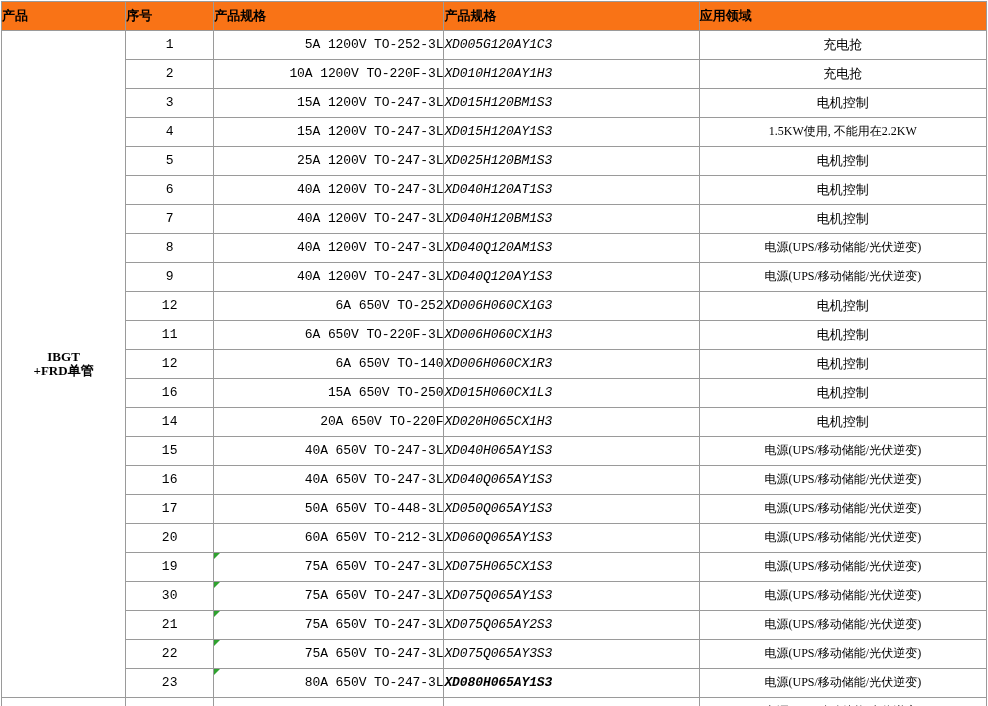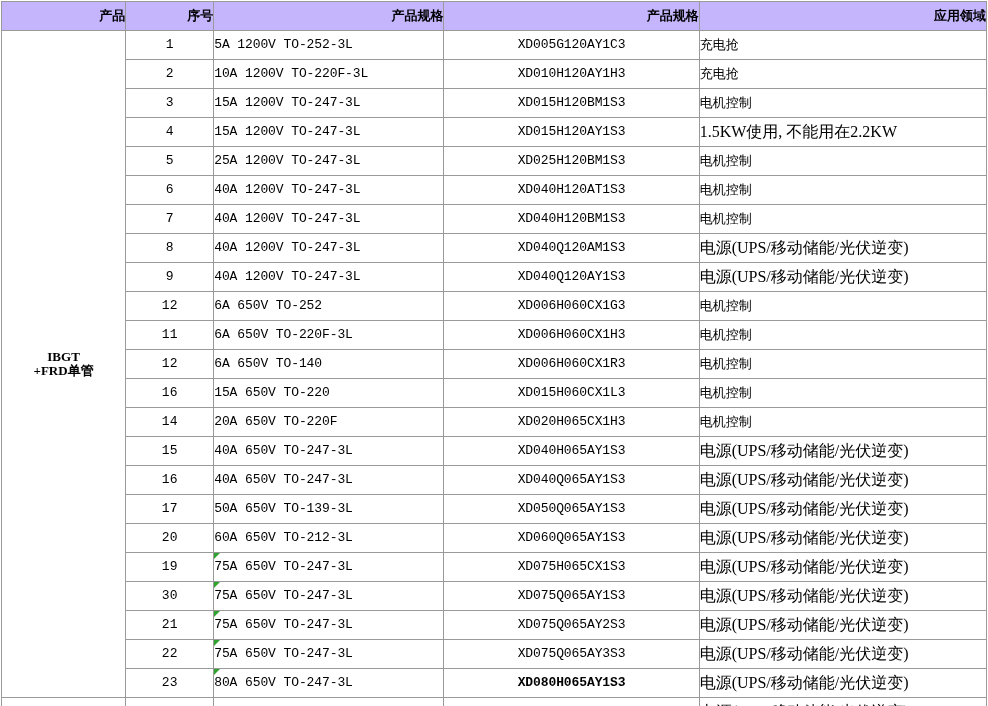--- a/index.html
+++ b/index.html
@@ -31,60 +31,61 @@
   }
   
   col.c-cat  { width: 124px; }
   col.c-idx  { width: 88px; }
   col.c-spec { width: 230px; }
   col.c-code { width: 255px; }
   col.c-app  { width: 287px; }
 
   thead th {
     font-weight: bold;
-    text-align: right;
+    text-align: left;
     height: 32px;
     font-size: 14px;
-    background: #c4b5fd;
+    background: #f97316;
   }
 
   td.cell-cat {
     text-align: center;
     font-weight: bold;
     font-size: 14px;
     line-height: 1.35;
   }
   td.cell-idx {
     text-align: center;
     font-family: "Liberation Mono", monospace;
     font-size: 12.5px;
   }
   td.cell-spec {
+    text-align: right;
+    padding-left: 6px;
+    font-family: "Liberation Mono", monospace;
+    font-size: 12px;
+    letter-spacing: -0.1px;
+  }
+  td.cell-code {
     text-align: left;
     padding-left: 6px;
     font-family: "Liberation Mono", monospace;
     font-size: 12px;
     letter-spacing: -0.1px;
-  }
-  td.cell-code {
-    text-align: center;
-    padding-left: 6px;
-    font-family: "Liberation Mono", monospace;
-    font-size: 12px;
-    letter-spacing: -0.1px;
+    font-style: italic;
   }
   td.cell-code.bold {
     font-weight: bold;
   }
   td.cell-app {
-    text-align: left;
+    text-align: center;
     font-size: 12.5px;
   }
   td.cell-app.wide {
-    font-size: 16px;
+    font-size: 12px;
   }
   
   td.cell-spec {
     position: relative;
   }
   td.cell-spec.mark::before {
     content: "";
     position: absolute;
     left: 0;
     top: 0;
@@ -184,21 +185,21 @@
         <td class="cell-app">电机控制</td>
       </tr>
       <tr>
         <td class="cell-idx">12</td>
         <td class="cell-spec">6A  650V  TO-140</td>
         <td class="cell-code">XD006H060CX1R3</td>
         <td class="cell-app">电机控制</td>
       </tr>
       <tr>
         <td class="cell-idx">16</td>
-        <td class="cell-spec">15A  650V  TO-220</td>
+        <td class="cell-spec">15A  650V  TO-250</td>
         <td class="cell-code">XD015H060CX1L3</td>
         <td class="cell-app">电机控制</td>
       </tr>
       <tr>
         <td class="cell-idx">14</td>
         <td class="cell-spec">20A  650V  TO-220F</td>
         <td class="cell-code">XD020H065CX1H3</td>
         <td class="cell-app">电机控制</td>
       </tr>
       <tr>
@@ -208,21 +209,21 @@
         <td class="cell-app wide">电源(UPS/移动储能/光伏逆变)</td>
       </tr>
       <tr>
         <td class="cell-idx">16</td>
         <td class="cell-spec">40A  650V  TO-247-3L</td>
         <td class="cell-code">XD040Q065AY1S3</td>
         <td class="cell-app wide">电源(UPS/移动储能/光伏逆变)</td>
       </tr>
       <tr>
         <td class="cell-idx">17</td>
-        <td class="cell-spec">50A  650V  TO-139-3L</td>
+        <td class="cell-spec">50A  650V  TO-448-3L</td>
         <td class="cell-code">XD050Q065AY1S3</td>
         <td class="cell-app wide">电源(UPS/移动储能/光伏逆变)</td>
       </tr>
       <tr>
         <td class="cell-idx">20</td>
         <td class="cell-spec">60A  650V  TO-212-3L</td>
         <td class="cell-code">XD060Q065AY1S3</td>
         <td class="cell-app wide">电源(UPS/移动储能/光伏逆变)</td>
       </tr>
       <tr>

